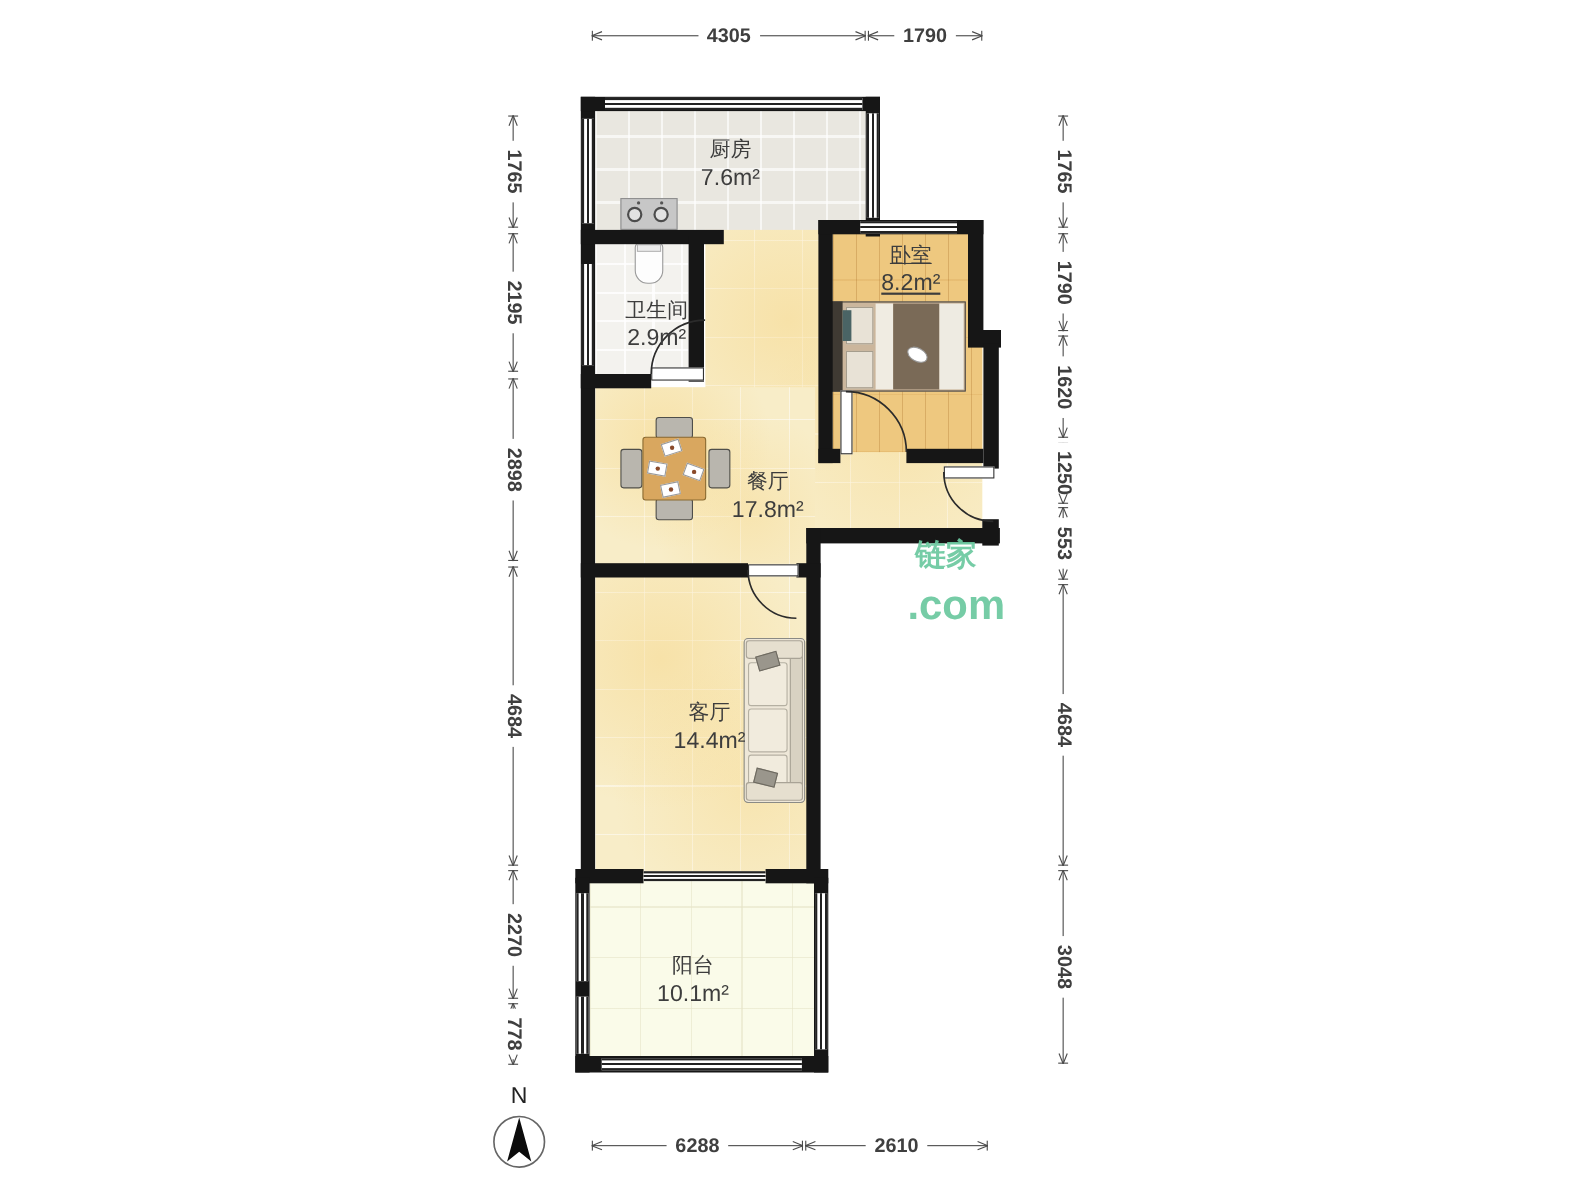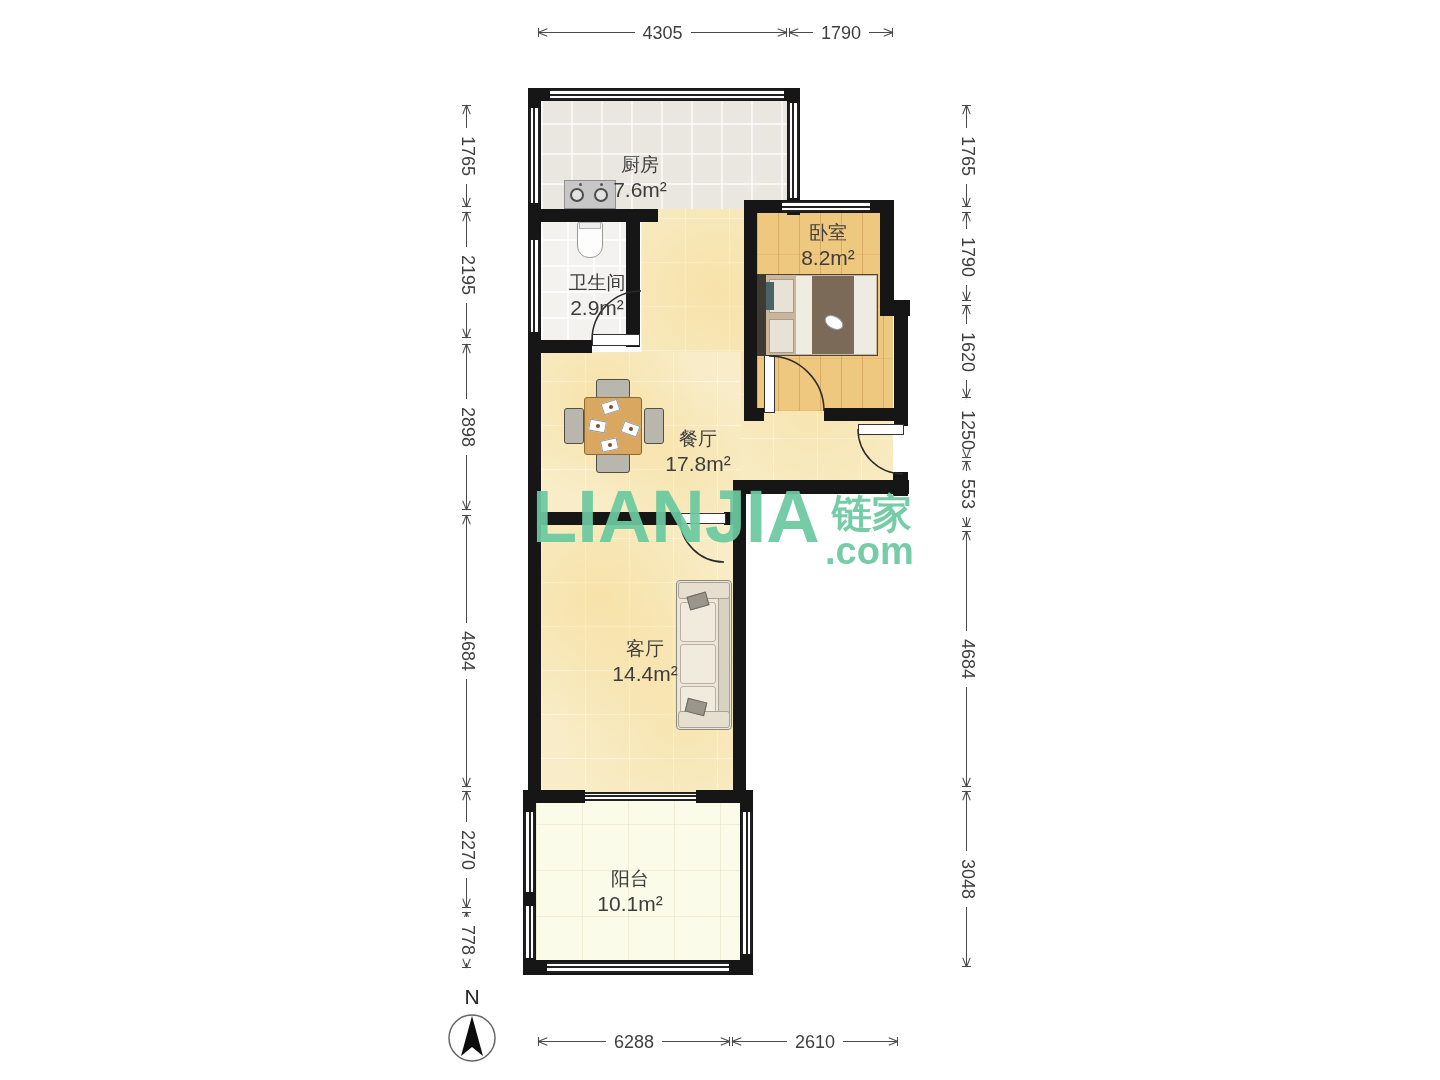--- a/index.html
+++ b/index.html
@@ -33,21 +33,21 @@
      linear-gradient(to right,transparent calc(50% - 1px),#222 calc(50% - 1px),#222 calc(50% + 1px),transparent calc(50% + 1px)),#fff;
      border-left:2px solid #222;border-right:2px solid #222;box-sizing:border-box;}
   .door-leaf{position:absolute;background:#fff;border:1.5px solid #333;box-sizing:border-box;z-index:4;}
   
   .furn{position:absolute;z-index:2;box-sizing:border-box;}
   
   .room-label{position:absolute;z-index:5;text-align:center;color:#3d3d3d;transform:translate(-50%,-50%);white-space:nowrap;}
   .room-name{font-size:19px;line-height:24px;}
   .room-area{font-size:21px;line-height:26px;}
   
-  .dim{position:absolute;z-index:5;}
+  .dim{position:absolute;z-index:5;font-weight:bold;}
   .dim .tick,.dim .ah{position:absolute;background:#4a4a4a;}
   .dim-h{height:16px;}
   .dim-h::before{content:"";position:absolute;left:0;right:0;top:7px;height:1px;background:#4a4a4a;}
   .dim-h .tick{width:1px;height:9px;top:3px;}
   .dim-h .t-a{left:0;} .dim-h .t-b{right:0;}
   .dim-h .ah{width:10px;height:1px;}
   .dim-h .ah-a1{left:0;top:7px;transform:rotate(22deg);transform-origin:left center;}
   .dim-h .ah-a2{left:0;top:7px;transform:rotate(-22deg);transform-origin:left center;}
   .dim-h .ah-b1{right:0;top:7px;transform:rotate(22deg);transform-origin:right center;}
   .dim-h .ah-b2{right:0;top:7px;transform:rotate(-22deg);transform-origin:right center;}
@@ -60,21 +60,21 @@
   .dim-v .ah{height:10px;width:1px;}
   .dim-v .ah-a1{top:0;left:7px;transform:rotate(22deg);transform-origin:center top;}
   .dim-v .ah-a2{top:0;left:7px;transform:rotate(-22deg);transform-origin:center top;}
   .dim-v .ah-b1{bottom:0;left:7px;transform:rotate(22deg);transform-origin:center bottom;}
   .dim-v .ah-b2{bottom:0;left:7px;transform:rotate(-22deg);transform-origin:center bottom;}
   .dim-v .dim-label{position:absolute;left:8px;top:50%;transform:translate(-50%,-50%) rotate(90deg);
      background:#fff;padding:0 8px;font-size:18px;color:#3f3f3f;}
   
   .watermark{position:absolute;left:532px;top:486px;width:420px;height:100px;z-index:7;opacity:.93;pointer-events:none;}
   .wm-latin{position:absolute;left:0;top:-12px;font-size:74px;font-weight:bold;letter-spacing:0px;color:#6cc9a0;}
-  .wm-cjk{position:absolute;left:300px;top:0px;font-size:40px;font-weight:bold;color:#6cc9a0;}
+  .wm-cjk{position:absolute;left:300px;top:0px;font-size:28px;font-weight:bold;color:#6cc9a0;}
   .wm-com{position:absolute;left:293px;top:44px;font-size:38px;font-weight:bold;color:#6cc9a0;}
   
   .compass{position:absolute;left:442px;top:986px;width:60px;height:90px;z-index:5;text-align:center;}
   .compass-n{font-size:21px;color:#222;line-height:22px;}
   svg.overlay{position:absolute;left:0;top:0;z-index:4;pointer-events:none;}
 </style>
 </head>
 <body>
 
 <div class="floor floor-kitchen" style="left:541px;top:95px;width:246px;height:120px;"></div>
@@ -168,25 +168,25 @@
 <div class="door-leaf" style="left:680px;top:513px;width:46px;height:11px;"></div>
 <div class="door-leaf" style="left:858px;top:424px;width:46px;height:11px;"></div>
 
 <svg class="overlay" width="1440" height="1080" viewBox="0 0 1440 1080">
   <path d="M 592 340 A 49 49 0 0 1 641 291" fill="none" stroke="#2b2b2b" stroke-width="1.5"></path>
   <path d="M 769 356 A 55 55 0 0 1 824 411" fill="none" stroke="#2b2b2b" stroke-width="1.5"></path>
   <path d="M 680 518 A 44 44 0 0 0 724 562" fill="none" stroke="#2b2b2b" stroke-width="1.5"></path>
   <path d="M 858 429 A 45 45 0 0 0 903 474" fill="none" stroke="#2b2b2b" stroke-width="1.5"></path>
 </svg>
 
-<div class="room-label" style="left:640px;top:150px;margin-top:28px;">
+<div class="room-label" style="left:664px;top:150px;">
   <div class="room-name">厨房</div>
   <div class="room-area">7.6m²</div>
 </div>
-<div class="room-label" style="left:828px;top:246px;">
+<div class="room-label" style="left:828px;top:246px;text-decoration:underline;">
   <div class="room-name">卧室</div>
   <div class="room-area">8.2m²</div>
 </div>
 <div class="room-label" style="left:597px;top:296px;">
   <div class="room-name">卫生间</div>
   <div class="room-area">2.9m²</div>
 </div>
 <div class="room-label" style="left:698px;top:452px;">
   <div class="room-name">餐厅</div>
   <div class="room-area">17.8m²</div>
@@ -351,21 +351,20 @@
   <i class="tick t-a"></i>
     <i class="ah ah-a1"></i>
     <i class="ah ah-a2"></i>
   <span class="dim-label">3048</span>
   <i class="ah ah-b1"></i>
     <i class="ah ah-b2"></i>
     <i class="tick t-b"></i>
 </div>
 
 <div class="watermark">
-  <div class="wm-latin">LIANJIA</div>
   <div class="wm-cjk">链家</div>
   <div class="wm-com">.com</div>
 </div>
 
 <div class="compass">
   <div class="compass-n">N</div>
   <svg width="60" height="62" viewBox="0 0 60 62">
     <circle cx="30" cy="30" r="23" fill="none" stroke="#666" stroke-width="1.5"></circle>
     <polygon points="30,8 19,48 30,39 41,48" fill="#0c0c0c"></polygon>
   </svg>

